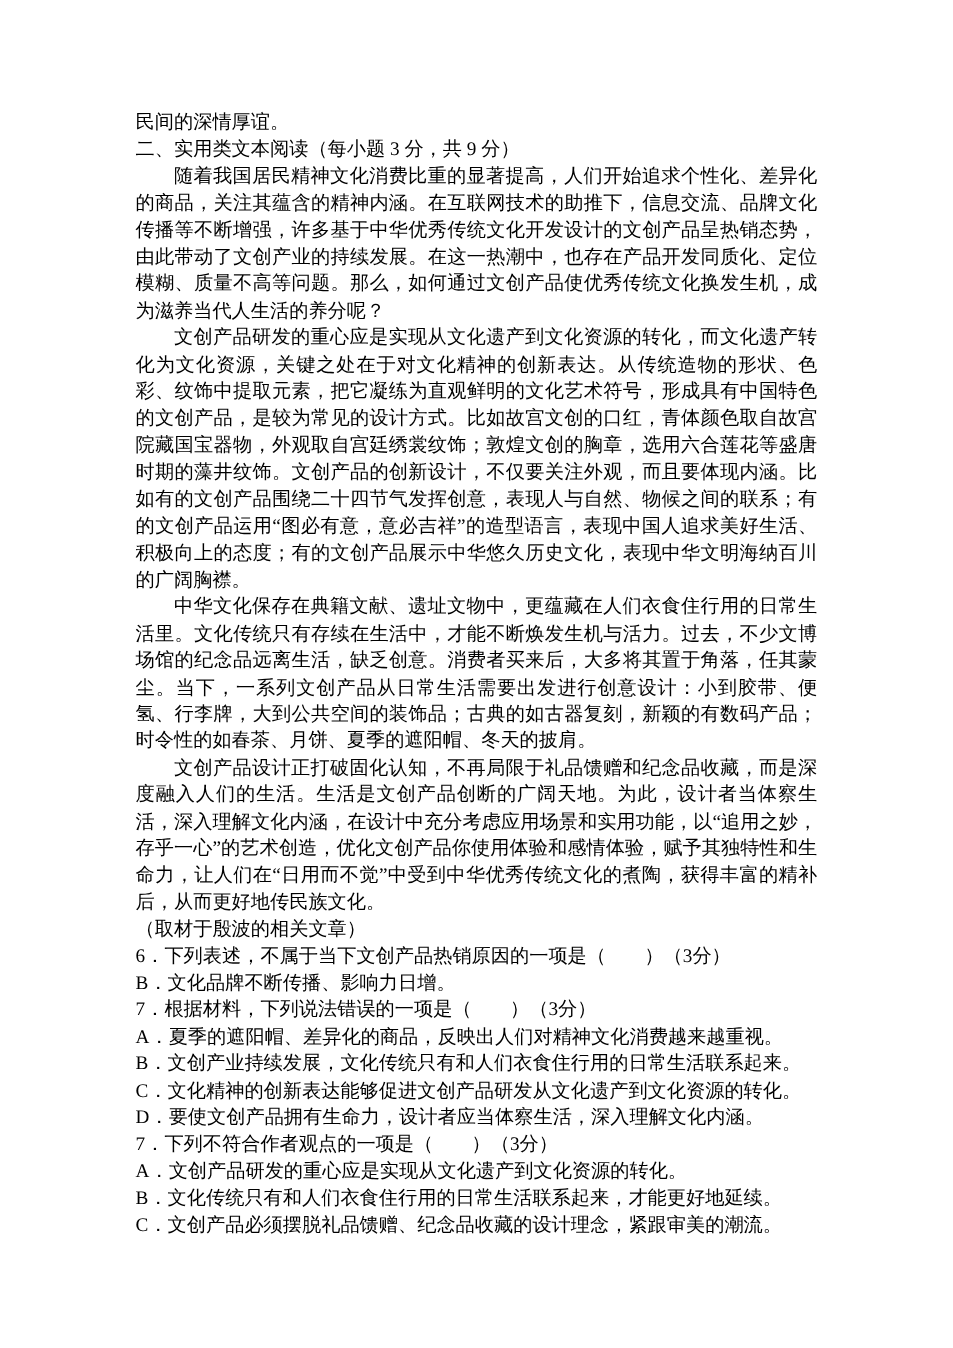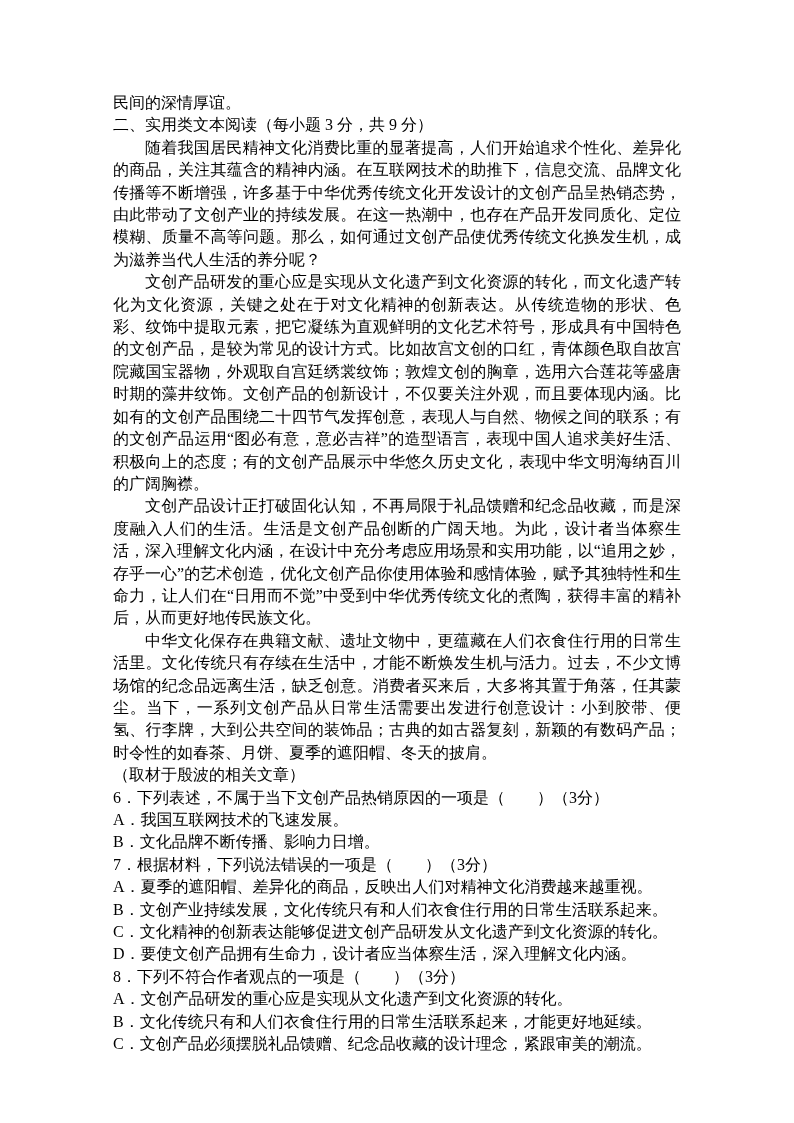--- a/index.html
+++ b/index.html
@@ -35,38 +35,37 @@
 </style>
 </head>
 <body>
 
 <div class="page">
   <p class="cont-line">民间的深情厚谊。</p>
   <p class="heading">二、实用类文本阅读（每小题 3 分，共 9 分）</p>
 
   <p class="para">随着我国居民精神文化消费比重的显著提高，人们开始追求个性化、差异化的商品，关注其蕴含的精神内涵。在互联网技术的助推下，信息交流、品牌文化传播等不断增强，许多基于中华优秀传统文化开发设计的文创产品呈热销态势，由此带动了文创产业的持续发展。在这一热潮中，也存在产品开发同质化、定位模糊、质量不高等问题。那么，如何通过文创产品使优秀传统文化换发生机，成为滋养当代人生活的养分呢？</p>
   <p class="para">文创产品研发的重心应是实现从文化遗产到文化资源的转化，而文化遗产转化为文化资源，关键之处在于对文化精神的创新表达。从传统造物的形状、色彩、纹饰中提取元素，把它凝练为直观鲜明的文化艺术符号，形成具有中国特色的文创产品，是较为常见的设计方式。比如故宫文创的口红，青体颜色取自故宫院藏国宝器物，外观取自宫廷绣裳纹饰；敦煌文创的胸章，选用六合莲花等盛唐时期的藻井纹饰。文创产品的创新设计，不仅要关注外观，而且要体现内涵。比如有的文创产品围绕二十四节气发挥创意，表现人与自然、物候之间的联系；有的文创产品运用“图必有意，意必吉祥”的造型语言，表现中国人追求美好生活、积极向上的态度；有的文创产品展示中华悠久历史文化，表现中华文明海纳百川的广阔胸襟。</p>
+  <p class="para">中华文化保存在典籍文献、遗址文物中，更蕴藏在人们衣食住行用的日常生活里。文化传统只有存续在生活中，才能不断焕发生机与活力。过去，不少文博场馆的纪念品远离生活，缺乏创意。消费者买来后，大多将其置于角落，任其蒙尘。当下，一系列文创产品从日常生活需要出发进行创意设计：小到胶带、便氢、行李牌，大到公共空间的装饰品；古典的如古器复刻，新颖的有数码产品；时令性的如春茶、月饼、夏季的遮阳帽、冬天的披肩。</p>
   <p class="para">文创产品设计正打破固化认知，不再局限于礼品馈赠和纪念品收藏，而是深度融入人们的生活。生活是文创产品创断的广阔天地。为此，设计者当体察生活，深入理解文化内涵，在设计中充分考虑应用场景和实用功能，以“追用之妙，存乎一心”的艺术创造，优化文创产品你使用体验和感情体验，赋予其独特性和生命力，让人们在“日用而不觉”中受到中华优秀传统文化的煮陶，获得丰富的精补后，从而更好地传民族文化。</p>
-  <p class="para">中华文化保存在典籍文献、遗址文物中，更蕴藏在人们衣食住行用的日常生活里。文化传统只有存续在生活中，才能不断焕发生机与活力。过去，不少文博场馆的纪念品远离生活，缺乏创意。消费者买来后，大多将其置于角落，任其蒙尘。当下，一系列文创产品从日常生活需要出发进行创意设计：小到胶带、便氢、行李牌，大到公共空间的装饰品；古典的如古器复刻，新颖的有数码产品；时令性的如春茶、月饼、夏季的遮阳帽、冬天的披肩。</p>
 
   <p class="attribution">（取材于殷波的相关文章）</p>
 
   <div>
     <p>6．下列表述，不属于当下文创产品热销原因的一项是（　　）（3分）</p>
-    <p>A．我国互联网技术的飞速发展。</p>
     <p>B．文化品牌不断传播、影响力日增。</p>
   </div>
 
   <div>
     <p>7．根据材料，下列说法错误的一项是（　　）（3分）</p>
     <p>A．夏季的遮阳帽、差异化的商品，反映出人们对精神文化消费越来越重视。</p>
     <p>B．文创产业持续发展，文化传统只有和人们衣食住行用的日常生活联系起来。</p>
     <p>C．文化精神的创新表达能够促进文创产品研发从文化遗产到文化资源的转化。</p>
     <p>D．要使文创产品拥有生命力，设计者应当体察生活，深入理解文化内涵。</p>
   </div>
 
   <div>
-    <p>8．下列不符合作者观点的一项是（　　）（3分）</p>
+    <p>7．下列不符合作者观点的一项是（　　）（3分）</p>
     <p>A．文创产品研发的重心应是实现从文化遗产到文化资源的转化。</p>
     <p>B．文化传统只有和人们衣食住行用的日常生活联系起来，才能更好地延续。</p>
     <p>C．文创产品必须摆脱礼品馈赠、纪念品收藏的设计理念，紧跟审美的潮流。</p>
   </div>
 </div>
 
 </body></html>

